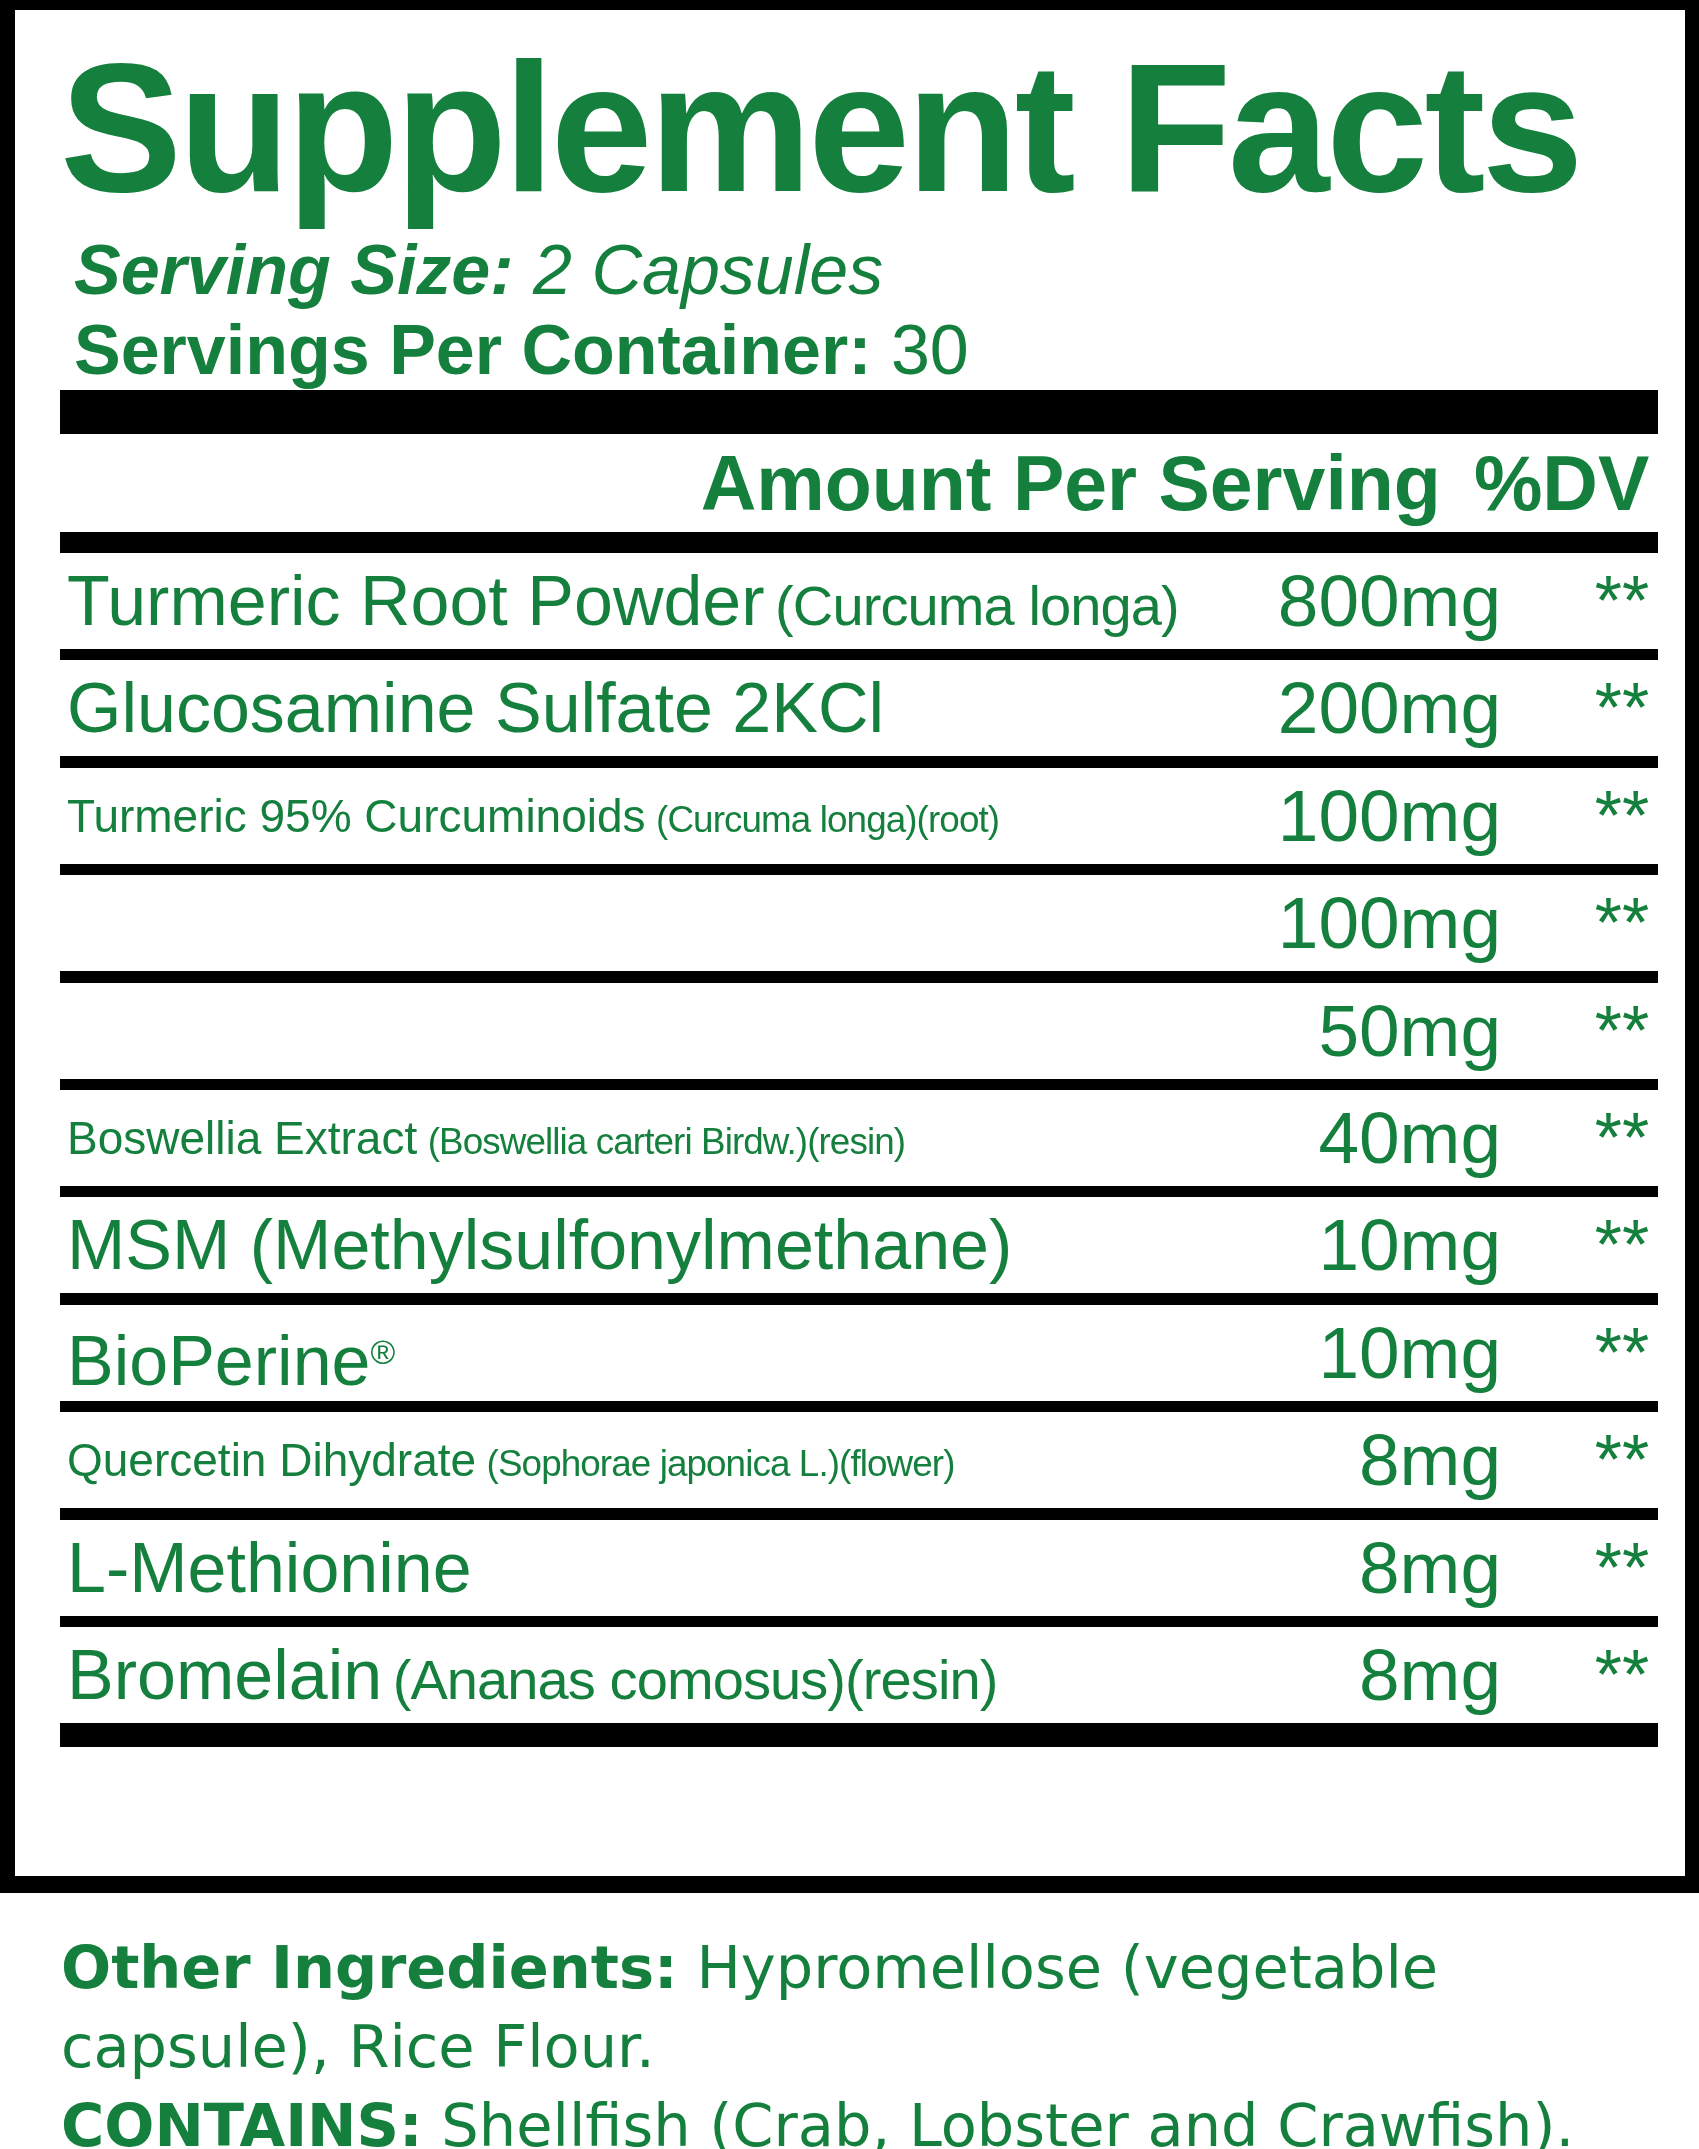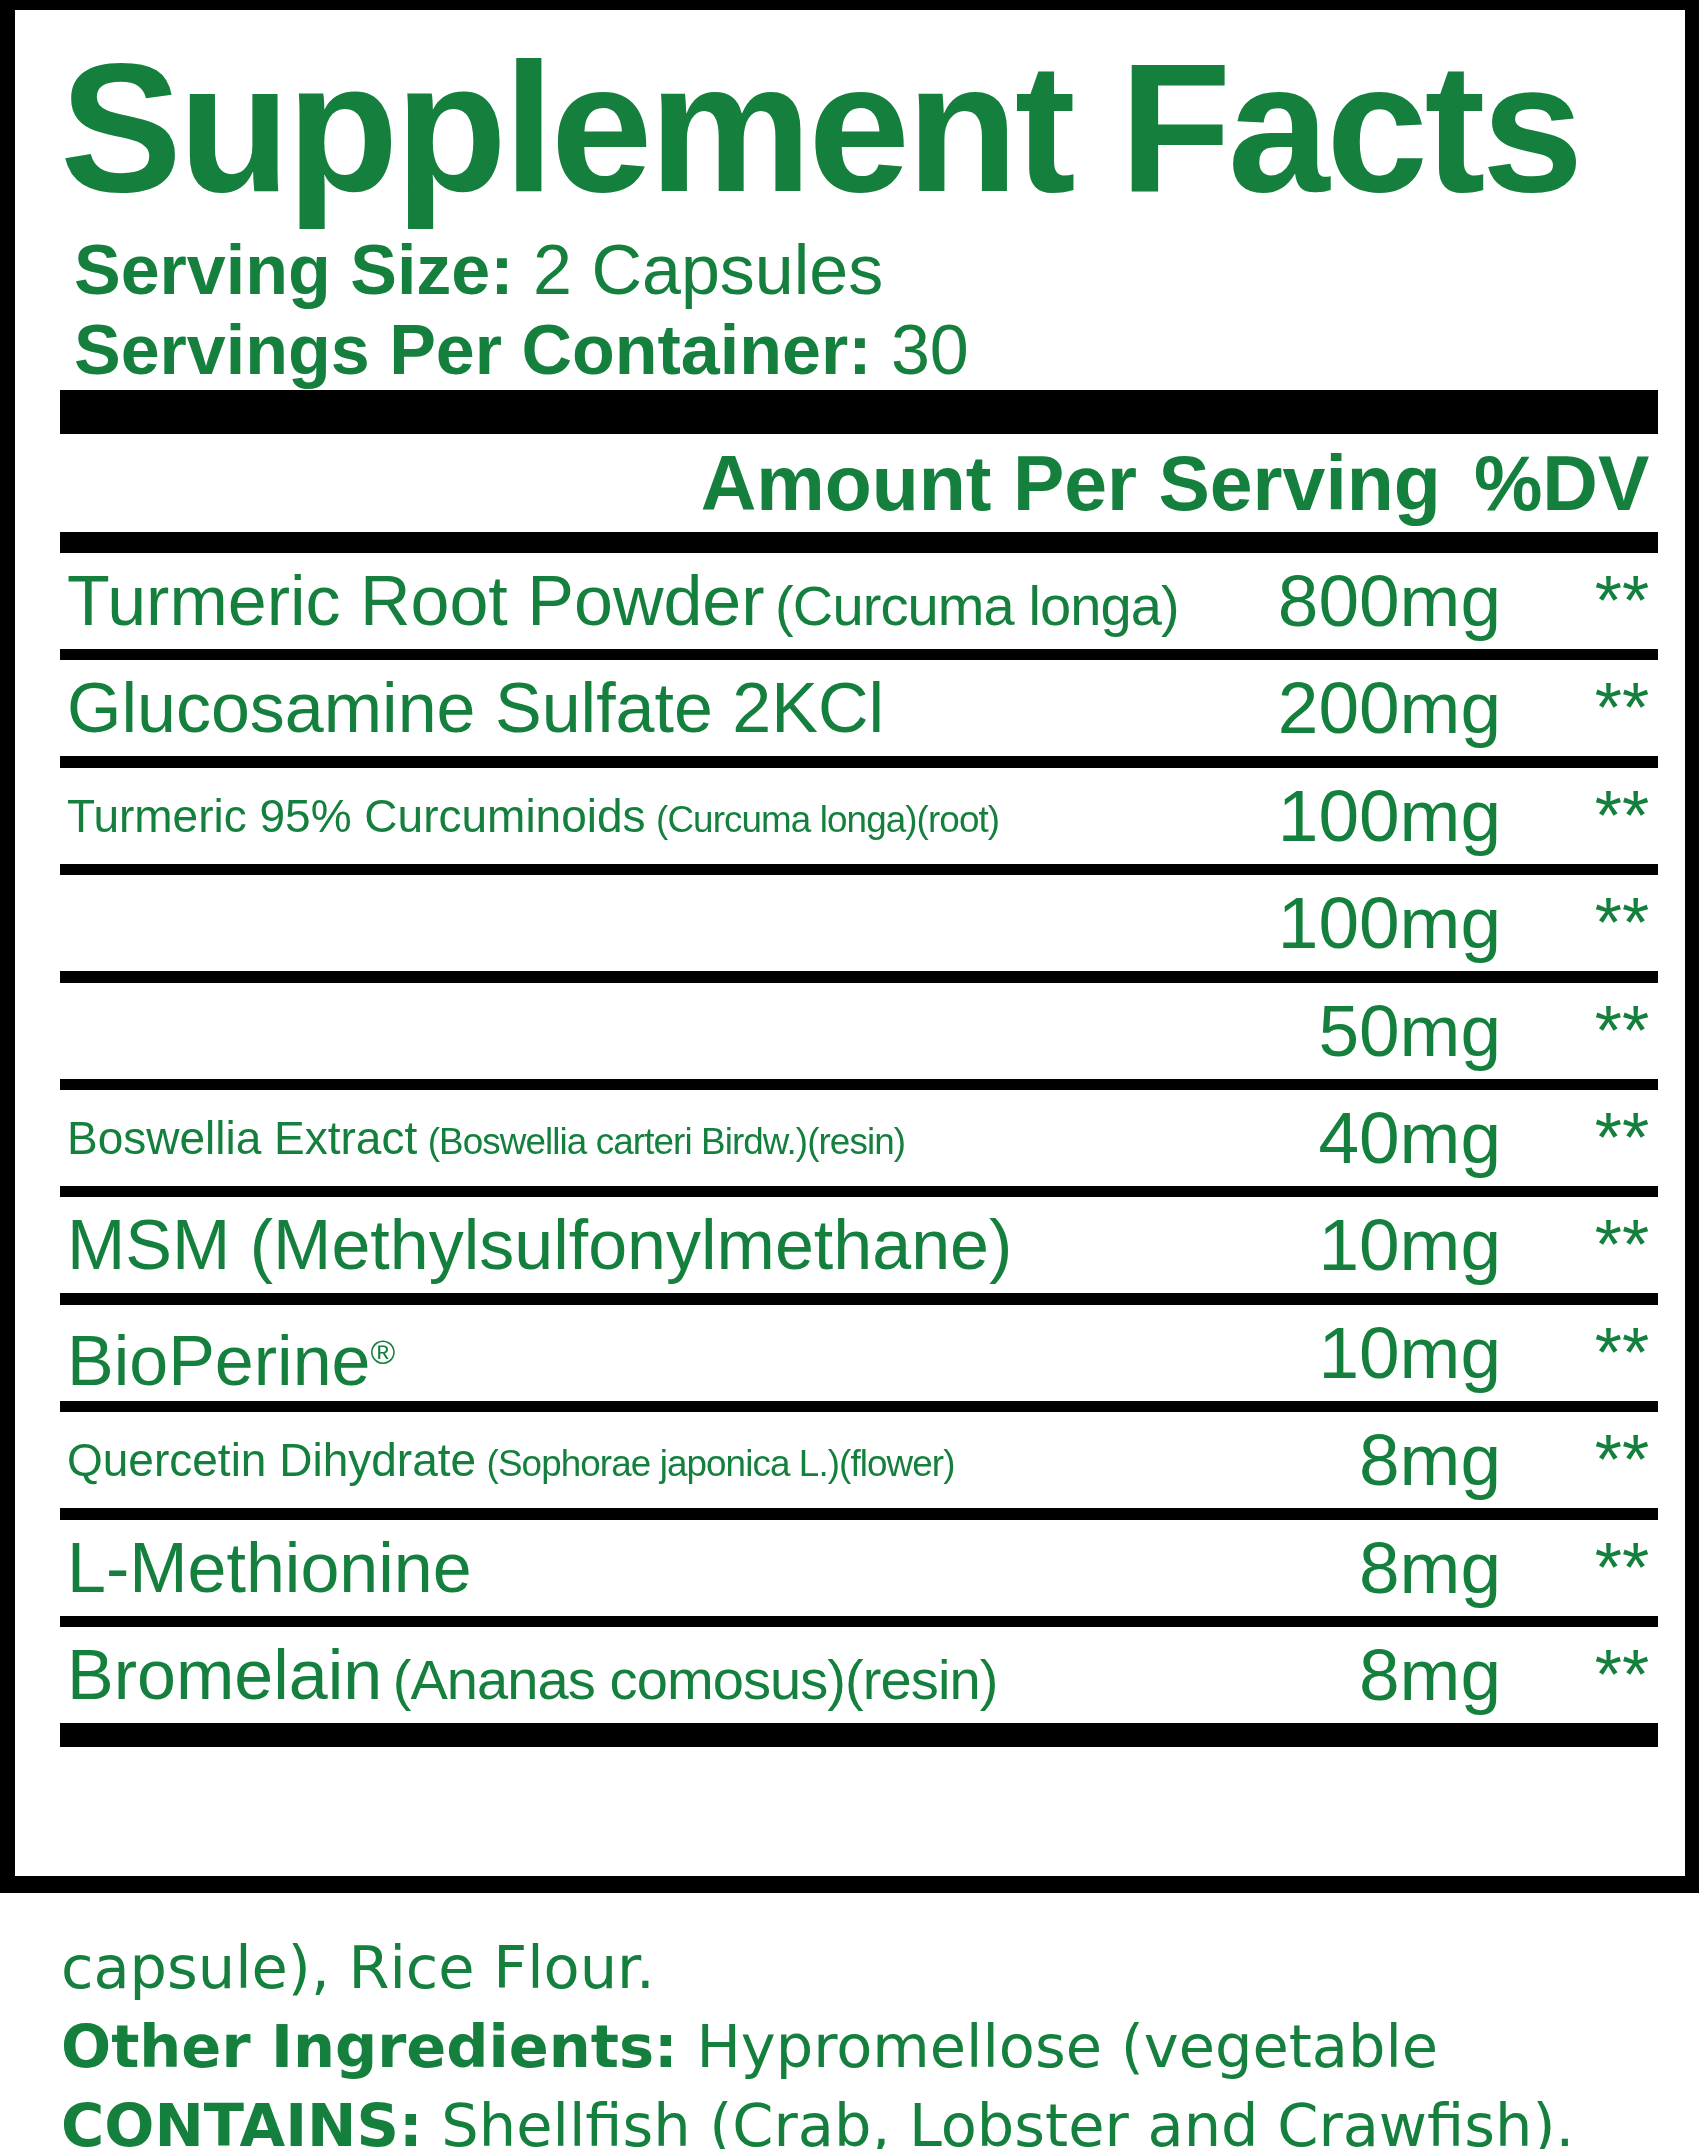--- a/index.html
+++ b/index.html
@@ -37,21 +37,21 @@
 </style>
 </head>
 <body>
 
 <div class="page">
   <div class="panel">
     <div class="inner">
 
       <div class="title">Supplement Facts</div>
 
-      <div class="sline" style="margin-top:10.5px;">
+      <div class="sline" style="margin-top:10.5px;font-style:italic;">
         <span class="lbl">Serving Size:</span>
         <span>2 Capsules</span>
       </div>
       <div class="sline">
         <span class="lbl">Servings Per Container:</span>
         <span>30</span>
       </div>
 
       <div class="bar thick"></div>
 
@@ -129,24 +129,24 @@
           </div>
         </div>
 
       <div class="bar tblbot"></div>
 
 
     </div>
   </div>
 
   <div class="footer">
-    <div class="fline">capsule), Rice Flour.</div>
     <div class="fline">
       <span class="lbl">Other Ingredients:</span>
       <span>Hypromellose (vegetable</span>
     </div>
+    <div class="fline">capsule), Rice Flour.</div>
     <div class="fline">
       <span class="lbl">CONTAINS:</span>
       <span>Shellfish (Crab, Lobster and Crawfish).</span>
     </div>
   </div>
 </div>
 
 
 </body></html>

